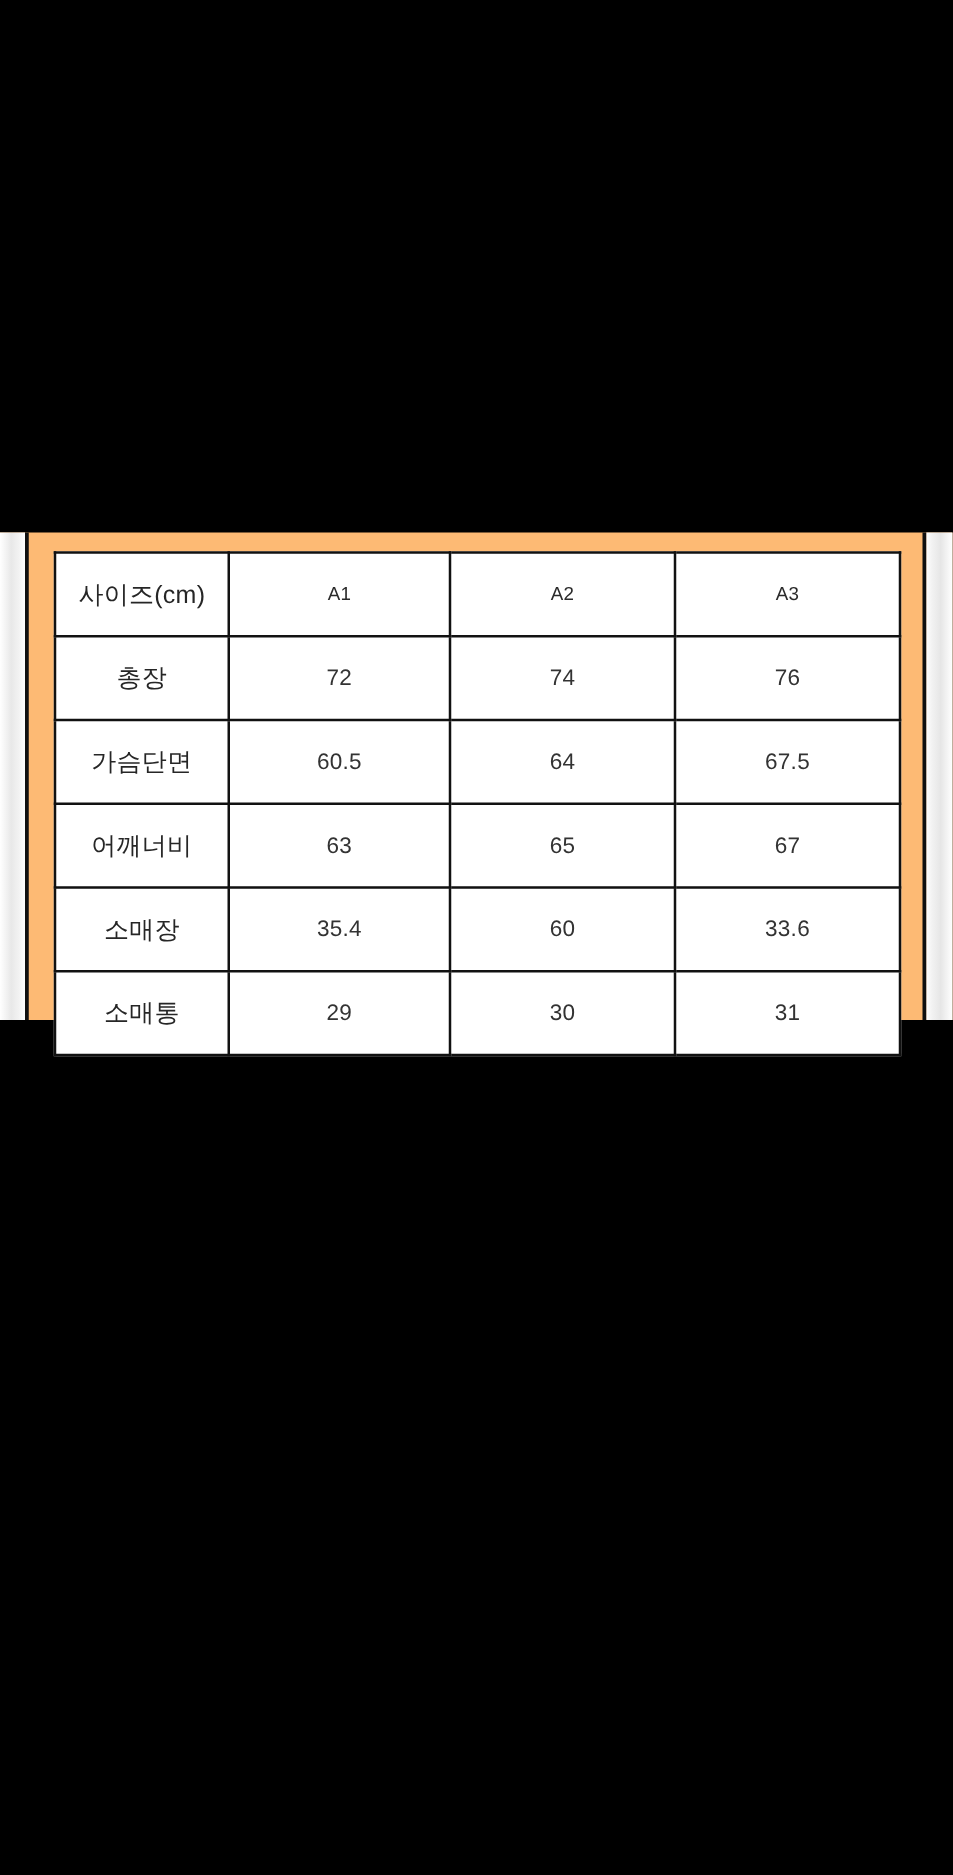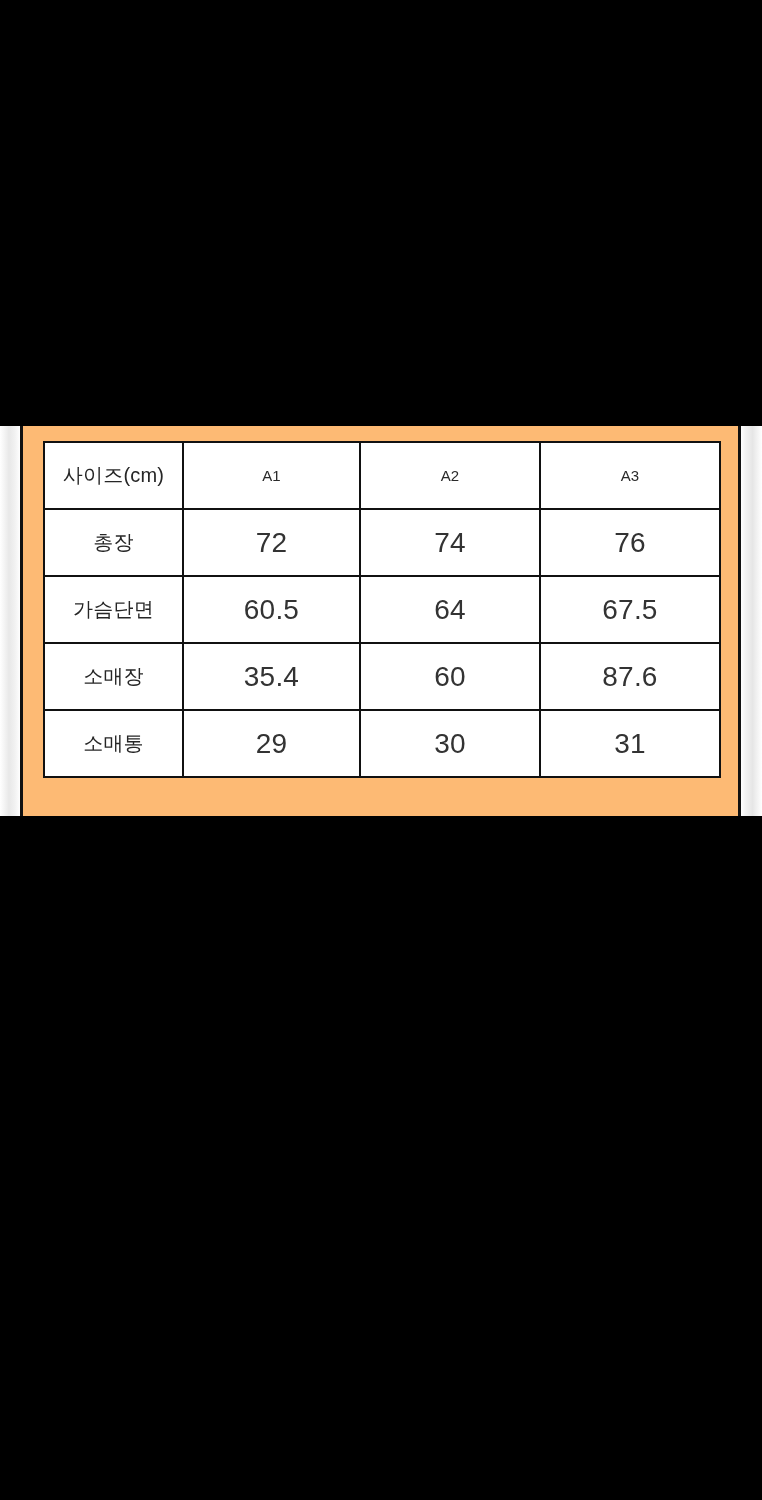--- a/index.html
+++ b/index.html
@@ -97,21 +97,21 @@
   }
   #size-table th {
     font-size: 15px;
   }
   #size-table td.label-cell,
   #size-table th.label-cell {
     font-size: 20px;
     color: #262626;
   }
   #size-table td.value-cell {
-    font-size: 28px;
+    font-size: 18px;
     color: #333333;
   }
 </style>
 </head>
 <body>
 
 <div id="screen">
 
   <div id="doc-band">
 
@@ -142,24 +142,30 @@
           <td class="value-cell">74</td>
           <td class="value-cell">76</td>
         </tr>
         <tr>
           <td class="label-cell">가슴단면</td>
           <td class="value-cell">60.5</td>
           <td class="value-cell">64</td>
           <td class="value-cell">67.5</td>
         </tr>
         <tr>
+          <td class="label-cell">어깨너비</td>
+          <td class="value-cell">63</td>
+          <td class="value-cell">65</td>
+          <td class="value-cell">67</td>
+        </tr>
+        <tr>
           <td class="label-cell">소매장</td>
           <td class="value-cell">35.4</td>
           <td class="value-cell">60</td>
-          <td class="value-cell">87.6</td>
+          <td class="value-cell">33.6</td>
         </tr>
         <tr>
           <td class="label-cell">소매통</td>
           <td class="value-cell">29</td>
           <td class="value-cell">30</td>
           <td class="value-cell">31</td>
         </tr>
       </tbody>
     </table>
 

